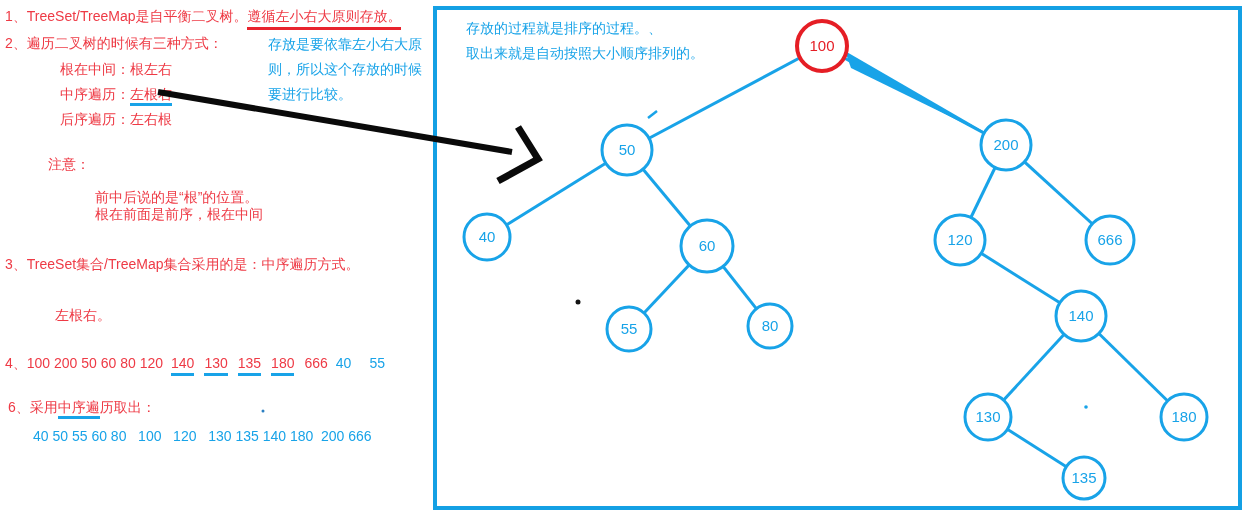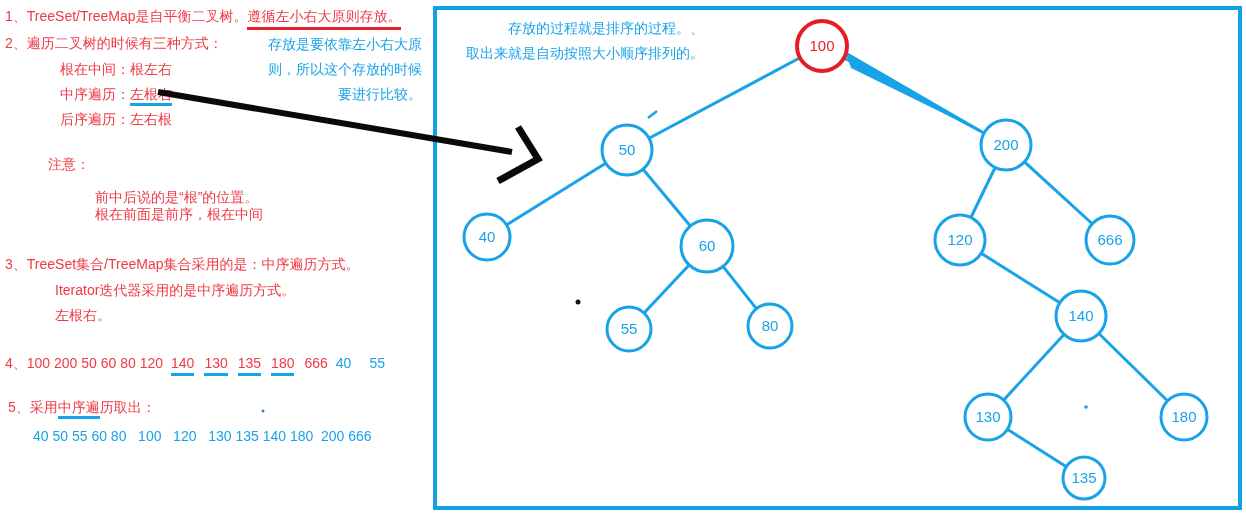--- a/index.html
+++ b/index.html
@@ -1,17 +1,17 @@
 <!DOCTYPE html>
 <html><head>
 <meta charset="utf-8">
 <style>
   html,body{margin:0;padding:0;background:#fff;}
   body{font-family:"Liberation Sans","DejaVu Sans",sans-serif;}
-  #stage{position:relative;width:1246px;height:520px;background:#fff;overflow:hidden;text-align:right;}
+  #stage{position:relative;width:1246px;height:520px;background:#fff;overflow:hidden;}
   .t{position:absolute;font-size:14px;line-height:19px;color:#ee3a45;white-space:pre;}
   .blue{color:#18a3e8;}
   .u-red{border-bottom:3px solid #e8232d;padding-bottom:3px;}
   .u-blue{border-bottom:3px solid #18a3e8;padding-bottom:1px;}
   .dash{border-bottom:3px solid #18a3e8;padding-bottom:2px;margin-right:10px;}
   .gap-r8{margin-right:8px;}
   .gap-r18{margin-right:18px;}
   #canvas-box{position:absolute;box-sizing:border-box;left:433px;top:6px;width:809px;height:504px;
     border:4px solid #14a0e4;background:#fff;}
   #box-note{position:absolute;left:466px;top:16px;font-size:14px;line-height:25px;color:#18a3e8;white-space:pre;}
@@ -35,26 +35,25 @@
   <div class="t" style="left:5px;top:34px">2、遍历二叉树的时候有三种方式：</div>
   <div class="t" style="left:60px;top:60px">根在中间：根左右</div>
   <div class="t" style="left:60px;top:85px"><span>中序遍历：</span><span class="u-blue">左根右</span></div>
   <div class="t" style="left:60px;top:110px">后序遍历：左右根</div>
 
   <div class="t" style="left:48px;top:155px">注意：</div>
   <div class="t" style="left:95px;top:188px">前中后说的是“根”的位置。</div>
   <div class="t" style="left:95px;top:205px">根在前面是前序，根在中间</div>
 
   <div class="t" style="left:5px;top:255px">3、TreeSet集合/TreeMap集合采用的是：中序遍历方式。</div>
-  <div class="t" style="left:55px;top:281px">Iterator迭代器采用的是中序遍历方式。</div>
   <div class="t" style="left:55px;top:306px">左根右。</div>
 
   <div class="t" style="left:5px;top:354px"><span class="gap-r8">4、100 200 50 60 80 120</span><span class="dash">140</span><span class="dash">130</span><span class="dash">135</span><span class="dash">180</span><span class="gap-r8">666</span><span class="blue gap-r18">40</span><span class="blue">55</span></div>
 
-  <div class="t" style="left:8px;top:398px"><span>5、采用</span><span class="u-blue">中序遍</span><span>历取出：</span></div>
+  <div class="t" style="left:8px;top:398px"><span>6、采用</span><span class="u-blue">中序遍</span><span>历取出：</span></div>
 
   <div class="t blue" style="left:33px;top:427px">40 50 55 60 80   100   120   130 135 140 180  200 666</div>
 
   <svg id="drawing" width="1246" height="520" viewBox="0 0 1246 520">
       <line x1="822" y1="46" x2="627" y2="150" stroke="#18a3e8" stroke-width="3"></line>
       <line x1="822" y1="46" x2="1006" y2="145" stroke="#18a3e8" stroke-width="3"></line>
       <line x1="627" y1="150" x2="487" y2="237" stroke="#18a3e8" stroke-width="3"></line>
       <line x1="627" y1="150" x2="707" y2="246" stroke="#18a3e8" stroke-width="3"></line>
       <line x1="707" y1="246" x2="629" y2="329" stroke="#18a3e8" stroke-width="3"></line>
       <line x1="707" y1="246" x2="770" y2="326" stroke="#18a3e8" stroke-width="3"></line>

